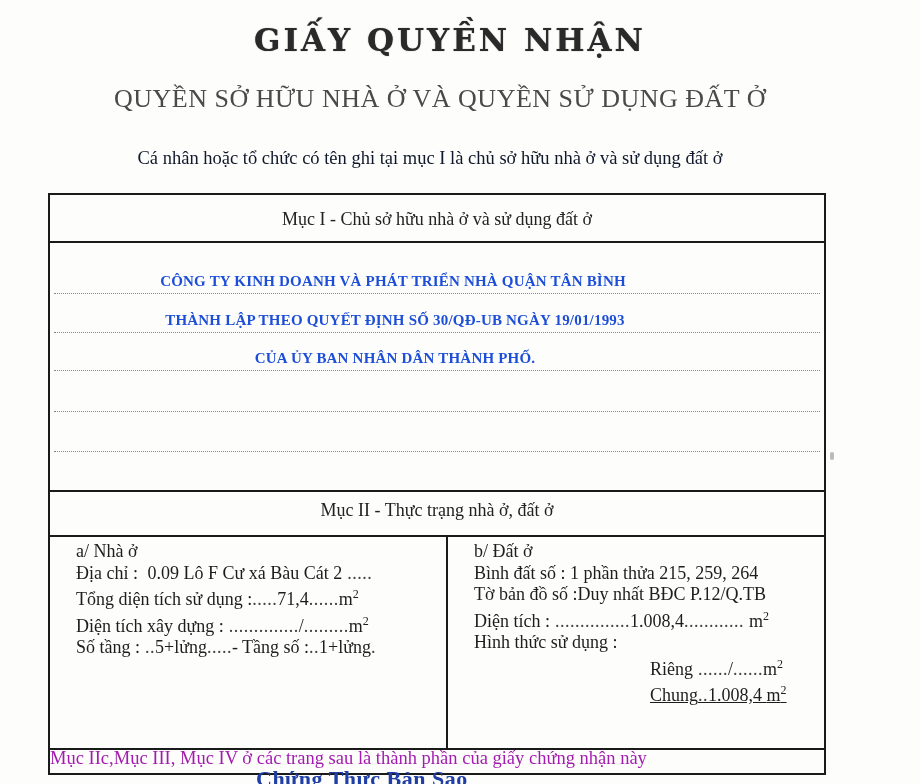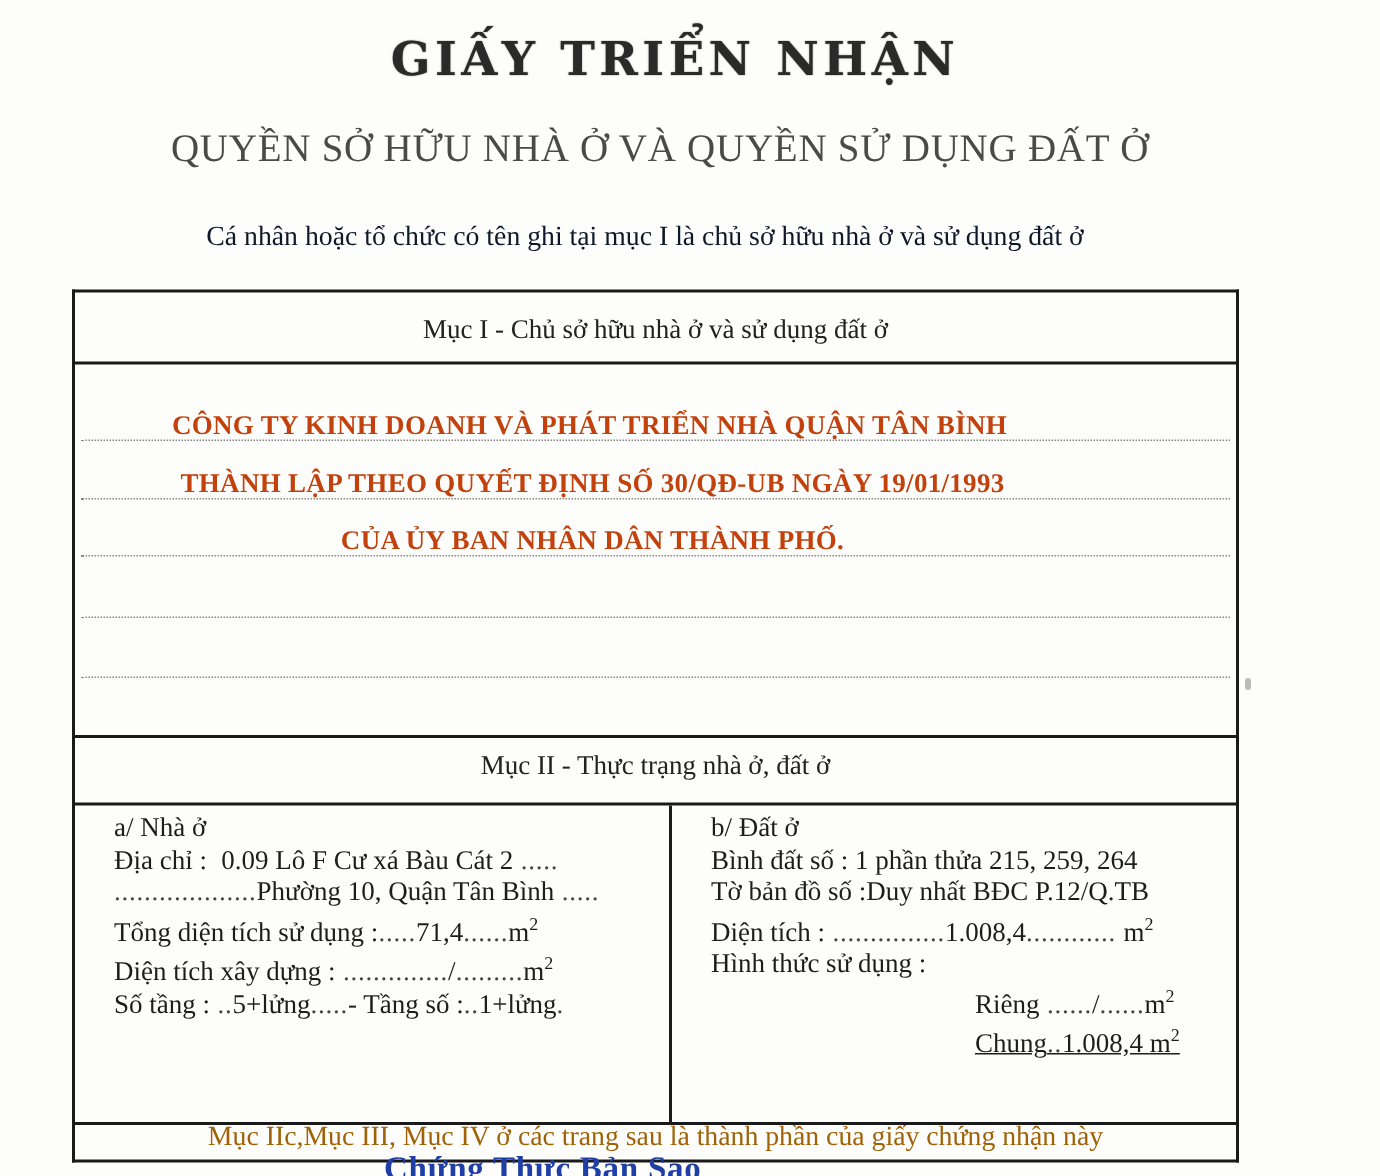--- a/index.html
+++ b/index.html
@@ -40,54 +40,54 @@
     .section-head {
       position: absolute; left: 0; right: 0; text-align: center;
       font-size: 18px; color: #222;
     }
     .dotline {
       position: absolute; left: 4px; right: 4px; height: 0;
       border-top: 1.5px dotted #888;
     }
     .owner-line {
       position: absolute; left: 0; right: 0; text-align: center;
-      font-weight: bold; font-size: 18px; color: #c2410c;
+      font-weight: bold; font-size: 15px; color: #1d4ed8;
       letter-spacing: 0.2px;
     }
     .vline {
       position: absolute; top: 342px; height: 213px; width: 0;
       left: 396px; border-left: 2px solid #1a1a1a;
     }
     .col { position: absolute; font-size: 18px; line-height: 21.5px; color: #1d1d1d; }
     .col .row { white-space: nowrap; }
     .dots { color: #444; letter-spacing: 0.5px; }
     .m2 sup { font-size: 12px; }
     .footer-note {
-      position: absolute; left: 0; right: 0; text-align: center;
-      font-size: 18.5px; color: #a16207;
+      position: absolute; left: 0; right: 0; text-align: left;
+      font-size: 18.5px; color: #a21caf;
     }
     .stamp {
       position: absolute; left: 256px; top: 766px;
       font-size: 22px; font-weight: bold; color: #1f3fa6;
       font-family: "Liberation Serif", serif;
       letter-spacing: 0.5px;
     }
     .bottom-line {
       position: absolute; left: 48px; top: 773px; width: 778px; height: 0;
       border-top: 2px solid #1a1a1a;
     }
     .right-speck {
       position: absolute; right: 86px; top: 452px; width: 4px; height: 8px;
       background: #bbb; border-radius: 2px;
     }
   </style>
 </head>
 <body>
 
-<div class="title">GIẤY TRIỂN NHẬN</div>
+<div class="title">GIẤY QUYỀN NHẬN</div>
 <div class="subtitle">QUYỀN SỞ HỮU NHÀ Ở VÀ QUYỀN SỬ DỤNG ĐẤT Ở</div>
 <div class="intro">Cá nhân hoặc tổ chức có tên ghi tại mục I là chủ sở hữu nhà ở và sử dụng đất ở</div>
 
 <div class="frame">
 
   <div class="section-head" style="top:14px;">Mục I - Chủ sở hữu nhà ở và sử dụng đất ở</div>
   <div class="hline" style="top:46px;"></div>
 
   <div class="dotline" style="top:98px;"></div>
   <div class="dotline" style="top:137px;"></div>
@@ -104,23 +104,20 @@
   <div class="section-head" style="top:305px;">Mục II - Thực trạng nhà ở, đất ở</div>
   <div class="hline" style="top:340px;"></div>
 
   <div class="vline"></div>
 
   <div class="col" style="left:26px; top:346px;">
     <div class="row">a/ Nhà ở</div>
     <div class="row">
       <span>Địa chỉ :</span>
       <span class="dots">&nbsp;</span><span>0.09 Lô F Cư xá  Bàu Cát 2</span><span class="dots"> .....</span>
-    </div>
-    <div class="row">
-      <span class="dots">...................</span><span>Phường 10, Quận Tân Bình</span><span class="dots"> .....</span>
     </div>
     <div class="row">
       <span>Tổng diện tích sử dụng :</span><span class="dots">.....</span><span>71,4</span><span class="dots">......</span><span class="m2"><span>m</span><sup>2</sup></span>
     </div>
     <div class="row">
       <span>Diện tích xây dựng :</span><span class="dots"> ..............</span><span>/</span><span class="dots">.........</span><span class="m2"><span>m</span><sup>2</sup></span>
     </div>
     <div class="row">
       <span>Số tầng :</span><span class="dots"> ..</span><span>5+lửng</span><span class="dots">.....</span><span>- Tầng số :</span><span class="dots">..</span><span>1+lửng</span><span class="dots">.</span>
     </div>

